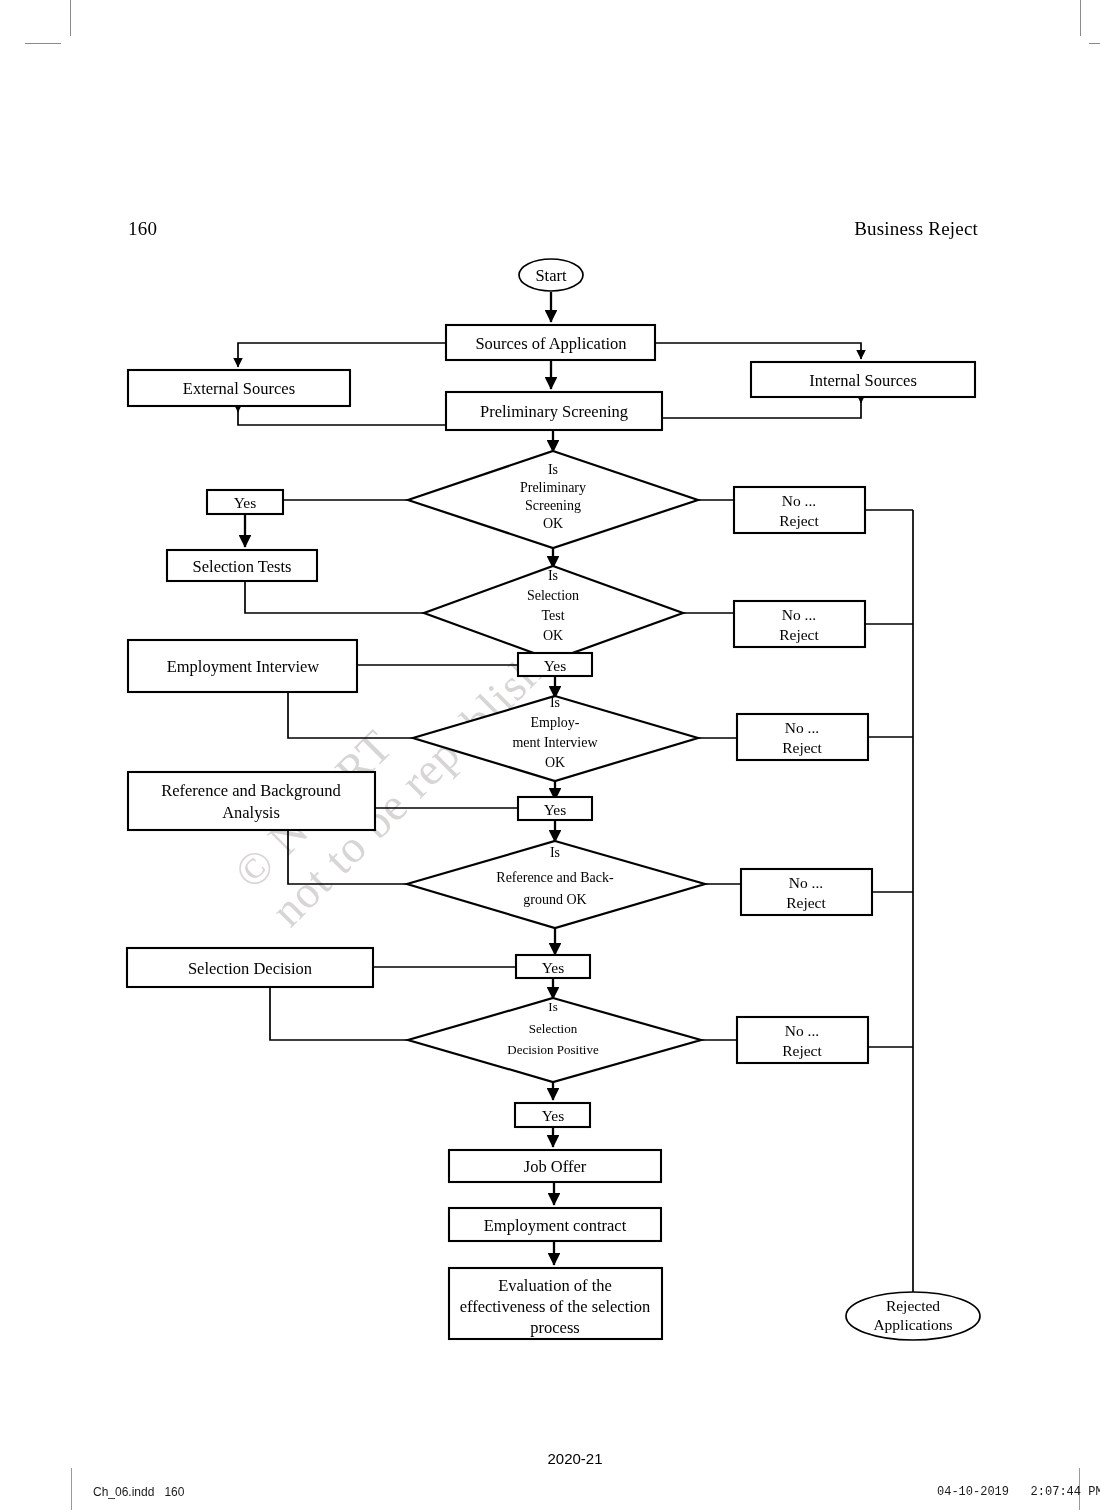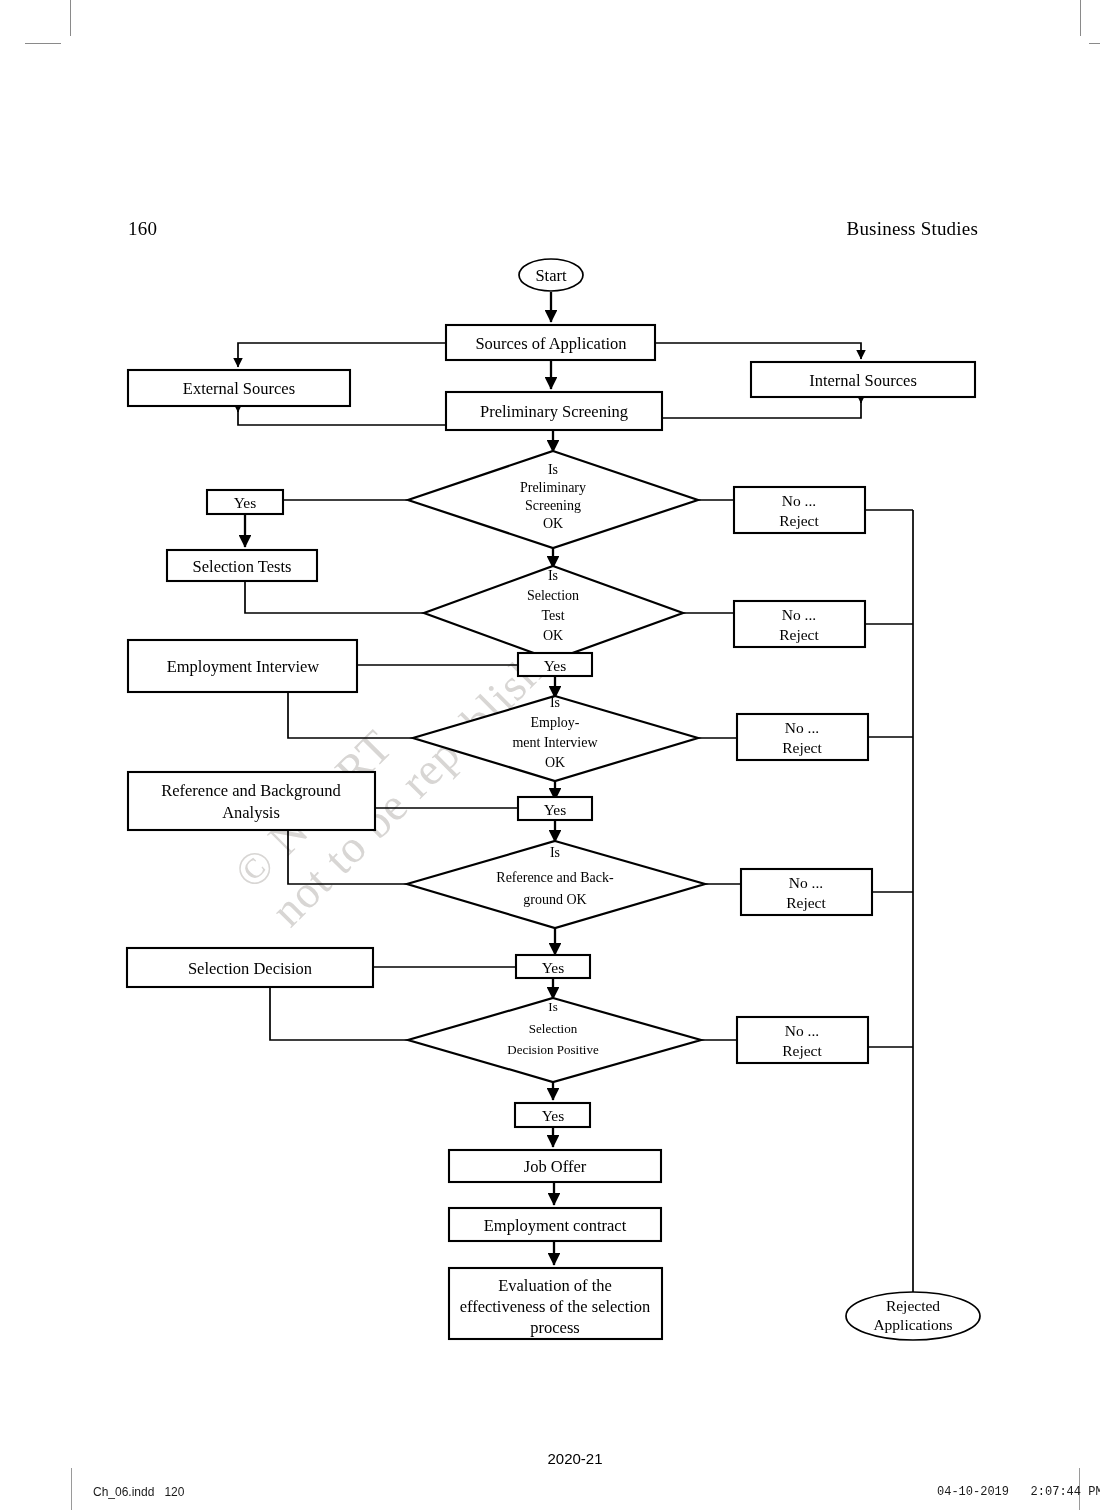--- a/index.html
+++ b/index.html
@@ -116,21 +116,21 @@
 <body>
 
 <div class="page">
 
   <div class="crop crop-v" style="left:45px; top:0;"></div>
   <div class="crop crop-v" style="left:1055px; top:0;"></div>
   <div class="crop crop-h" style="left:0; top:43px;"></div>
   <div class="crop crop-h" style="left:1064px; top:43px;"></div>
 
   <div class="folio folio-left">160</div>
-  <div class="folio folio-right">Business Studies</div>
+  <div class="folio folio-right">Business Reject</div>
 
   <div class="watermark">
     <span>© NCERT<br>not to be republished</span>
   </div>
 
   <svg class="flow" viewBox="0 0 1100 1512">
     <defs>
       <marker id="arw" viewBox="0 0 10 10" refX="9.4" refY="5" markerWidth="5.6" markerHeight="5.6" orient="auto-start-reverse">
         <path d="M 0 0 L 10 5 L 0 10 z" fill="#000000"></path>
       </marker>
@@ -372,16 +372,16 @@
       <ellipse class="node-thin" cx="888" cy="1316" rx="67" ry="24"></ellipse>
       <text class="t15" x="888" y="1311">Rejected</text>
       <text class="t15" x="888" y="1330">Applications</text>
     </g>
 
   </svg>
 
   <div class="year">2020-21</div>
   <div class="rule-left"></div>
   <div class="rule-right"></div>
-  <div class="foot-note foot-left">Ch_06.indd   120</div>
+  <div class="foot-note foot-left">Ch_06.indd   160</div>
   <div class="foot-note foot-right">04-10-2019   2:07:44 PM</div>
 
 </div>
 
 </body></html>

